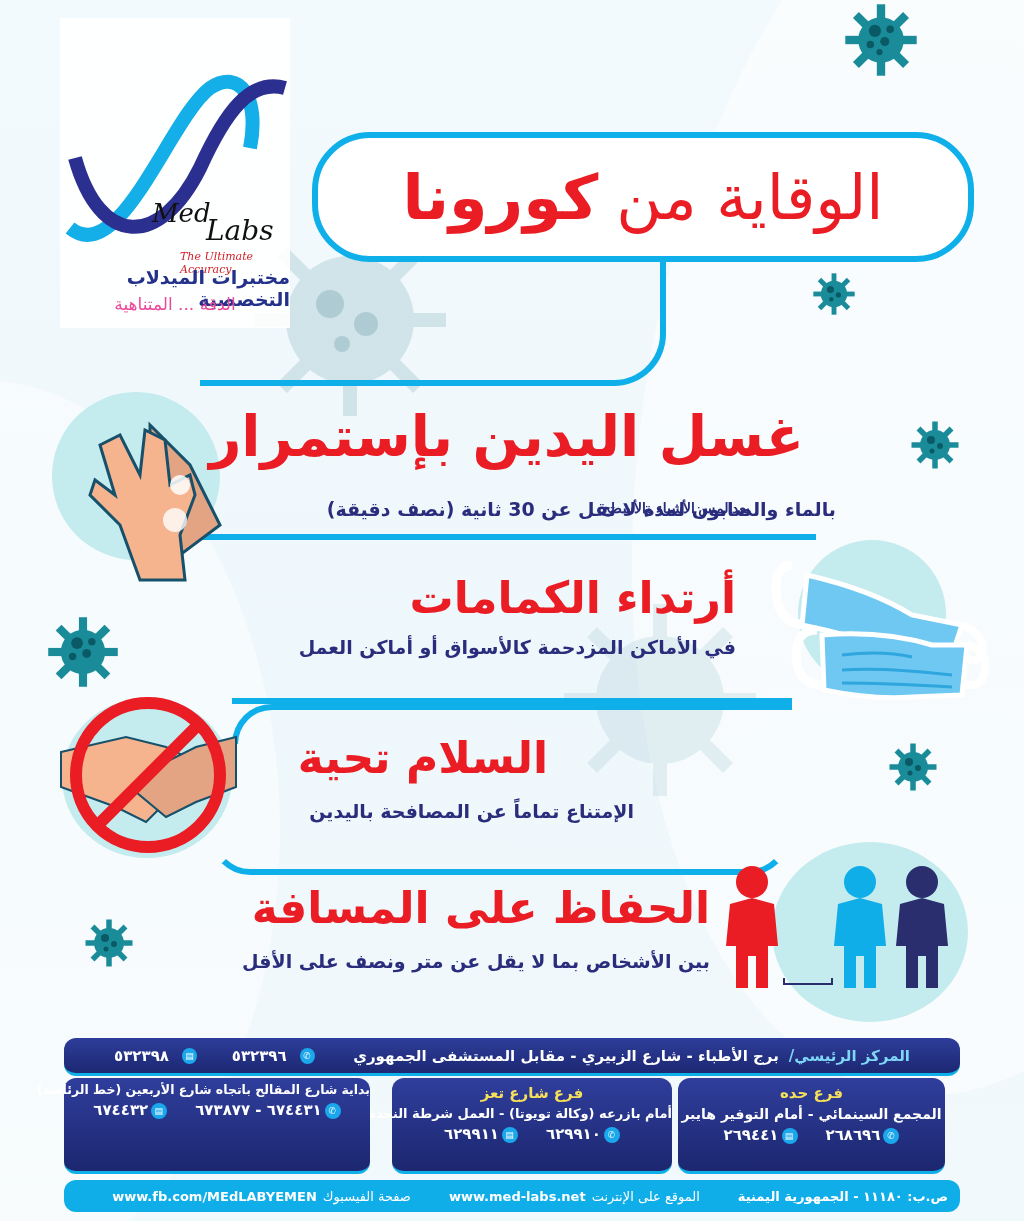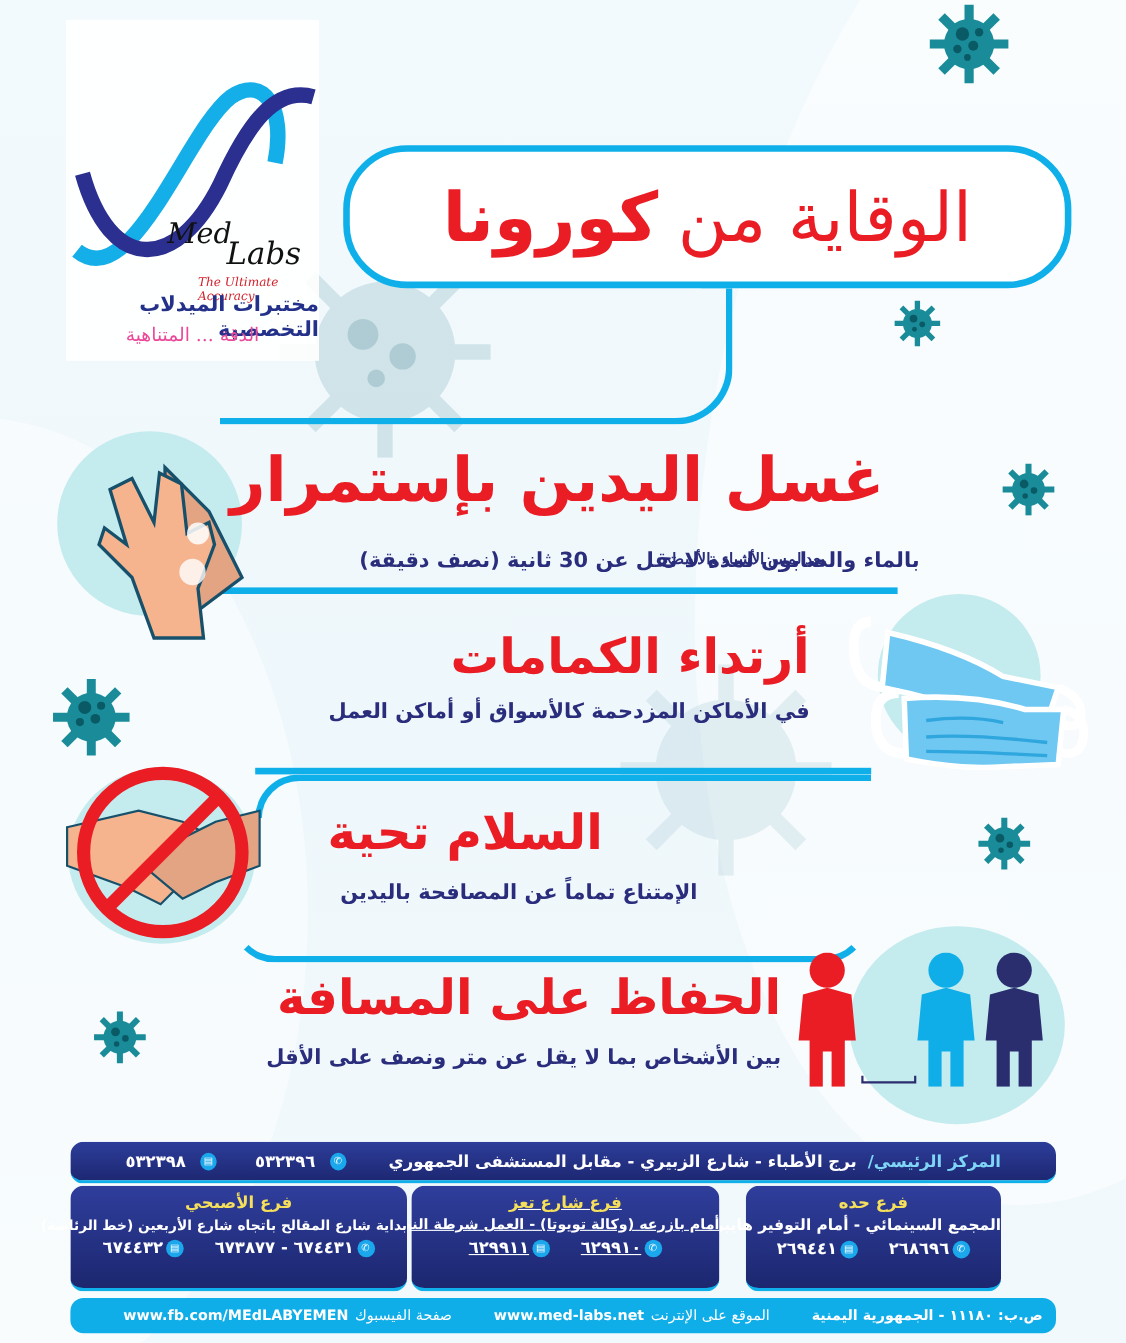--- a/index.html
+++ b/index.html
@@ -319,38 +319,37 @@
   <span style="color:#7fd6f7;">المركز الرئيسي/</span>
   <span>برج الأطباء - شارع الزبيري - مقابل المستشفى الجمهوري</span>
   <span style="width:20px;"></span>
   <span class="ico-circ">✆</span>
   <span>٥٣٢٣٩٦</span>
   <span style="width:16px;"></span>
   <span class="ico-circ">▤</span>
   <span>٥٣٢٣٩٨</span>
 </div>
 
-<div class="branch" style="left:678px; width:232px;">
+<div class="branch" style="left:678px; width:267px;">
   <div class="bname">فرع حده</div>
   <div class="baddr">المجمع السينمائي - أمام التوفير هايبر</div>
   <div class="bphones">
     <span><span class="ico-circ">✆</span><span>٢٦٨٦٩٦</span></span>
     <span><span class="ico-circ">▤</span><span>٢٦٩٤٤١</span></span>
   </div>
 </div>
-<div class="branch" style="left:374px; width:280px;text-decoration:underline;">
+<div class="branch" style="left:392px; width:280px;">
   <div class="bname">فرع شارع تعز</div>
   <div class="baddr" style="font-size:13px;">أمام بازرعه (وكالة تويوتا) - العمل شرطة النجدة</div>
   <div class="bphones">
     <span><span class="ico-circ">✆</span><span>٦٢٩٩١٠</span></span>
     <span><span class="ico-circ">▤</span><span>٦٢٩٩١١</span></span>
   </div>
 </div>
 <div class="branch" style="left:64px; width:306px;">
-  <div class="bname">فرع الأصبحي</div>
   <div class="baddr" style="font-size:12.5px;">بداية شارع المقالح باتجاه شارع الأربعين (خط الرئاسة)</div>
   <div class="bphones">
     <span><span class="ico-circ">✆</span><span>٦٧٤٤٣١ - ٦٧٣٨٧٧</span></span>
     <span><span class="ico-circ">▤</span><span>٦٧٤٤٣٢</span></span>
   </div>
 </div>
 
 <div class="bottom-bar">
   <b>ص.ب: ١١١٨٠ - الجمهورية اليمنية</b>
   <span style="display:flex; gap:6px;">

